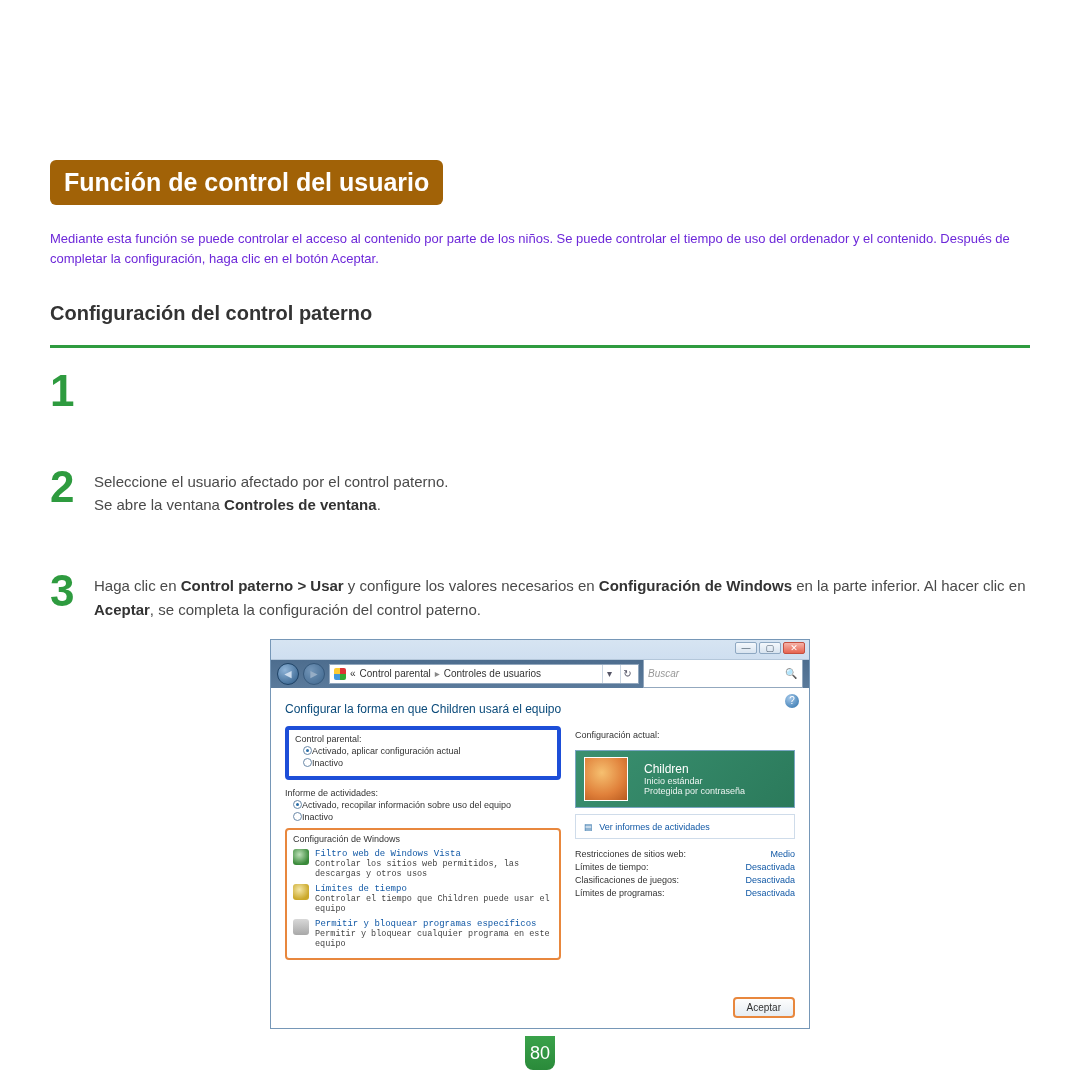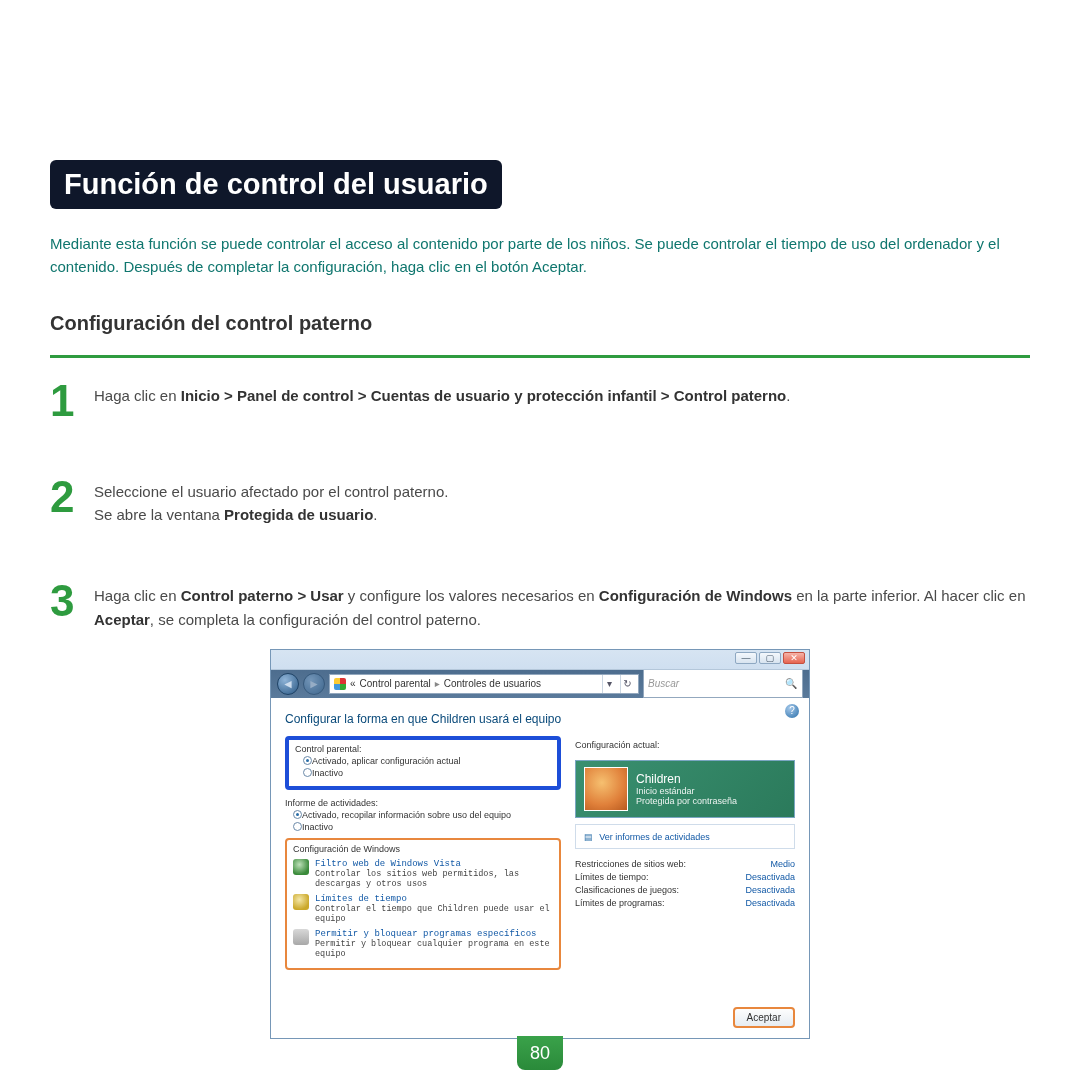--- a/index.html
+++ b/index.html
@@ -7,32 +7,32 @@
     width: 1080px;
     height: 1080px;
     background: #fff;
     font-family: Arial, Helvetica, sans-serif;
     color: #333;
     padding: 160px 50px 0 50px;
     position: relative;
   }
   .section-title {
     display: inline-block;
-    background: #0f172a;
+    background: #a16207;
     color: #fff;
-    font-size: 29px;
+    font-size: 25px;
     font-weight: bold;
     padding: 8px 14px;
     border-radius: 6px;
   }
   .intro {
-    font-size: 15px;
+    font-size: 13px;
     line-height: 1.5;
     margin-top: 24px;
-    color: #0f766e;
+    color: #6d28d9;
   }
   .subheading {
     font-size: 20px;
     font-weight: bold;
     color: #333;
     margin-top: 34px;
     padding-bottom: 20px;
     border-bottom: 3px solid #2e9b3f;
     width: 100%;
   }
@@ -141,21 +141,21 @@
     padding: 4px 6px 6px 6px;
     margin-bottom: 8px;
   }
   .grouplabel { font-size:9px; color:#333; margin-bottom:2px;}
   .radio-row { display:flex;align-items:center;font-size:9px;color:#333;margin:2px 0 2px 8px;}
   .radio { width:9px;height:9px;border:1px solid #6b8aa9;border-radius:50%;background:#fff;display:inline-block;position:relative;}
   .radio.sel::after{content:"";position:absolute;inset:2px;border-radius:50%;background:#2a6ea8;}
   .plain-section { font-size:9px;color:#333;margin:4px 0 2px 0;}
   .usercard {
     background: linear-gradient(135deg,#3a9070,#2b7a5b);
-    border:1px solid #7aa6c2; height:58px; display:flex;align-items:center;gap:8px;padding:4px 8px;color:#fff;margin-top:10px;
+    border:1px solid #7aa6c2; height:58px; display:flex;align-items:center;gap:16px;padding:4px 8px;color:#fff;margin-top:10px;
   }
   .avatar { width:44px;height:44px;background:radial-gradient(circle at 40% 35%, #f6c070, #e0803a 60%, #b85a1f);border:1px solid #fff;}
   .usercard .uname{font-size:12px;}
   .usercard .udet{font-size:9px;opacity:.9;}
   .linkrow{border:1px solid #cfdcea;padding:6px 8px;margin-top:6px;}
   .linkrow span{color:#1259a6;font-size:9px;}
   .statgrid{margin-top:10px;font-size:9px;}
   .statgrid .row{display:flex;justify-content:space-between;margin:3px 0;}
   .statgrid .lab{color:#333;}
   .statgrid .val{color:#1259a6;}
@@ -166,48 +166,45 @@
   .witem .ttl{color:#1259a6;font-size:9px;}
   .witem .dsc{color:#444;font-size:8.5px;}
   .ic.globe{background:radial-gradient(circle at 40% 35%, #bde0b8,#3a8a3a 70%);}
   .ic.clock{background:radial-gradient(circle at 40% 35%, #f4e7a8,#cba82a 70%);}
   .ic.chess{background:linear-gradient(#f5d060,#d99a20);}
   .ic.lock{background:linear-gradient(#d8d8d8,#a8a8a8);}
   .okbtn-wrap{position:absolute;right:14px;bottom:10px;}
   .okbtn{border:2px solid #e8873d;border-radius:4px;padding:3px 12px;background:linear-gradient(#fdfdfd,#e6ecf2);font-size:10px;color:#333;}
   .pagenum {
     position:absolute; bottom:10px; left:50%; transform:translateX(-50%);
-    width:46px;height:34px;background:linear-gradient(#3aa24a,#2a8a3a);
+    width:30px;height:34px;background:linear-gradient(#3aa24a,#2a8a3a);
     border-radius:0 0 8px 8px; color:#fff;display:flex;align-items:center;justify-content:center;
     font-size:18px;font-weight:normal;
   }
 </style>
 </head>
 <body>
 
 
 
 <div class="section-title">Función de control del usuario</div>
 
 <p class="intro">Mediante esta función se puede controlar el acceso al contenido por parte de los niños. Se puede controlar el tiempo de uso del ordenador y el contenido. Después de completar la configuración, haga clic en el botón Aceptar.</p>
 
 <h2 class="subheading">Configuración del control paterno</h2>
 
 <div class="step">
   <div class="num">1</div>
-  <div class="body">
-    <span>Haga clic en </span><b>Inicio &gt; Panel de control &gt; Cuentas de usuario y protección infantil &gt; Control paterno</b><span>.</span>
-  </div>
 </div>
 
 <div class="step" style="margin-top:54px">
   <div class="num">2</div>
   <div class="body">
     <span>Seleccione el usuario afectado por el control paterno.</span><br>
-    <span>Se abre la ventana </span><b>Protegida de usuario</b><span>.</span>
+    <span>Se abre la ventana </span><b>Controles de ventana</b><span>.</span>
   </div>
 </div>
 
 <div class="step" style="margin-top:54px">
   <div class="num">3</div>
   <div class="body">
     <span>Haga clic en </span><b>Control paterno &gt; Usar</b><span> y configure los valores necesarios en </span><b>Configuración de Windows</b><span> en la parte inferior. Al hacer clic en </span><b>Aceptar</b><span>, se completa la configuración del control paterno.</span>
   </div>
 </div>
 

